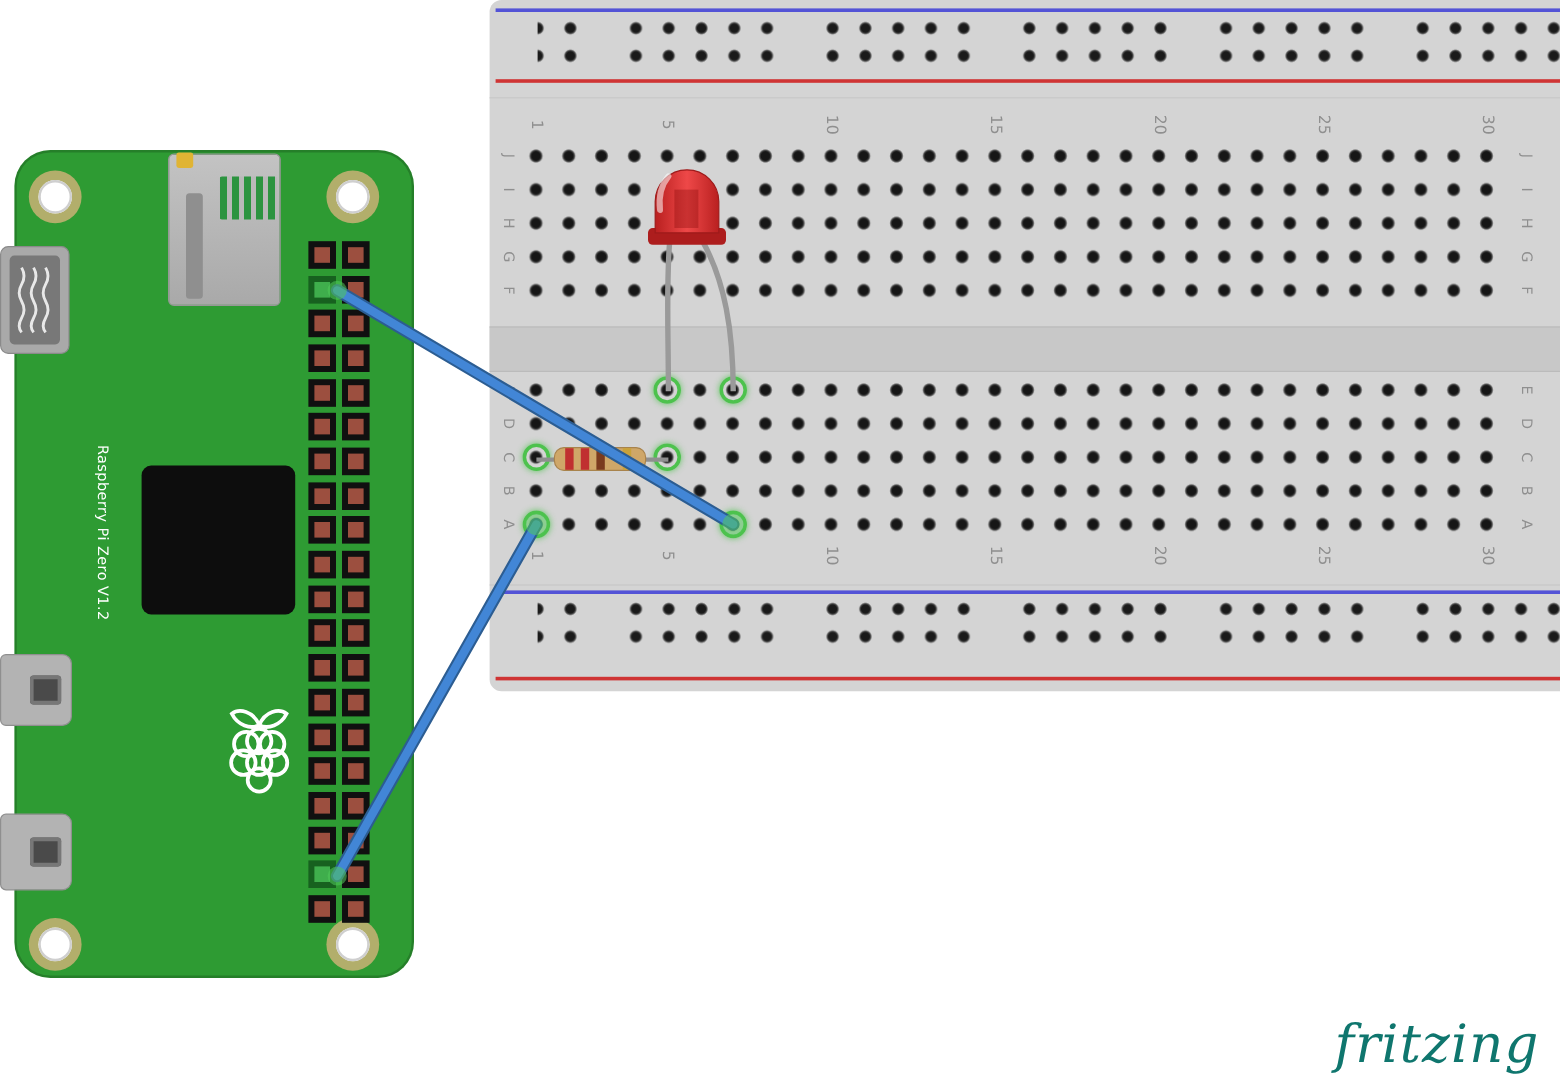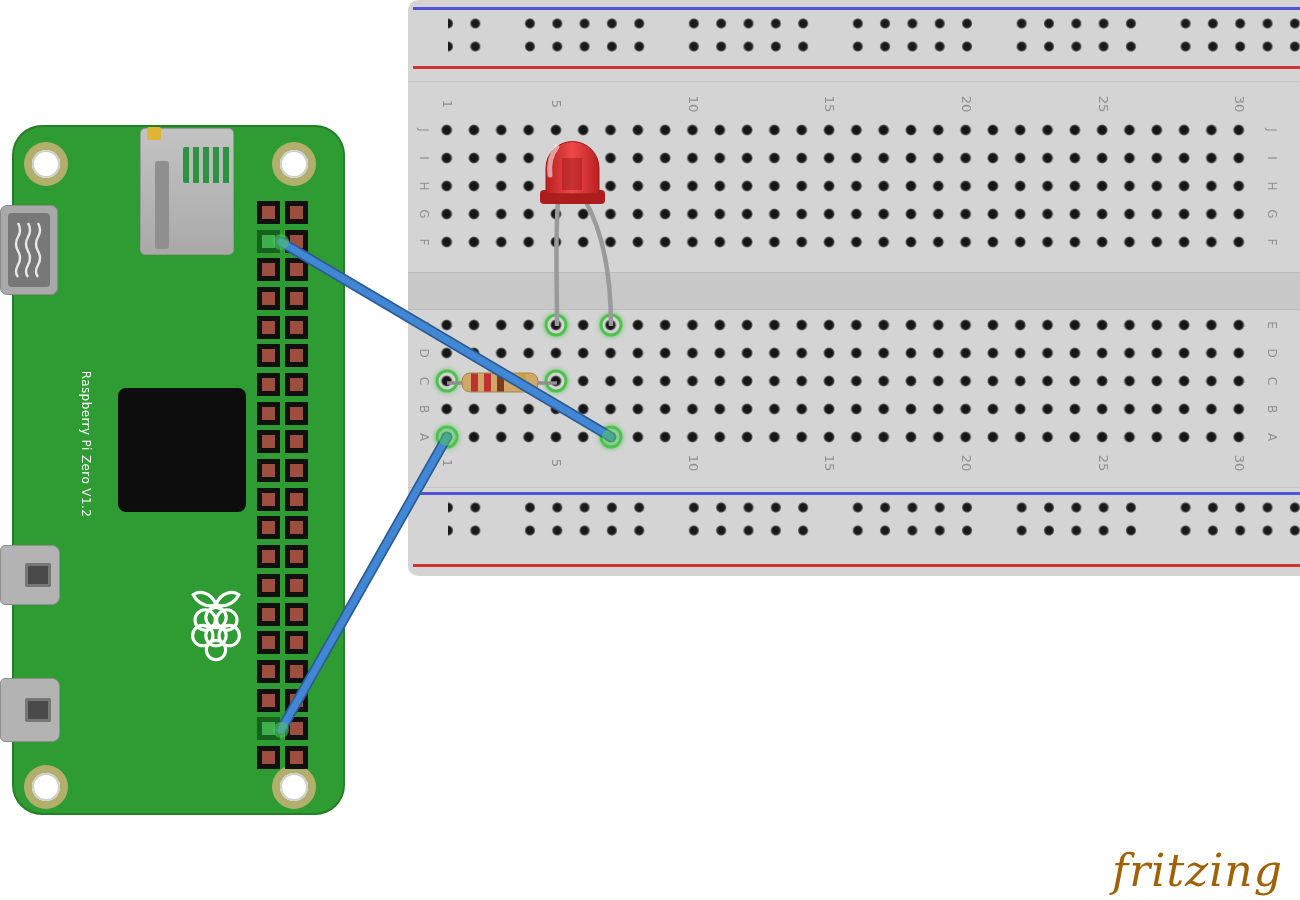--- a/index.html
+++ b/index.html
@@ -83,21 +83,21 @@
   .gpio-pin.green{background:#17611f;}
   .gpio-pin.green::after{background:#3fae4c;}
 
   
   .overlay{position:absolute;left:0;top:0;width:1300px;height:900px;pointer-events:none;}
   #components-svg{z-index:5;} #wires-svg{z-index:20;}
   .wire-outer{stroke:#2c5d92;stroke-width:10.5;stroke-linecap:round;}
   .wire-inner{stroke:#4286d6;stroke-width:7;stroke-linecap:round;}
   .wire-end{fill:rgba(80,200,90,.55);}
 
-  #fritzing-logo{position:absolute;left:1112px;top:845px;z-index:30;color:#a16207;
+  #fritzing-logo{position:absolute;left:1112px;top:845px;z-index:30;color:#0f766e;
       font-family:"DejaVu Serif", serif;font-style:italic;font-size:44px;letter-spacing:1px;}
 </style>
 </head>
 <body>
 
 <div id="canvas">
 
   <div id="breadboard">
     <div class="rail-line blue" id="rail-top-blue"></div>
     <div class="rail-holes" id="rail-holes-top"></div>

